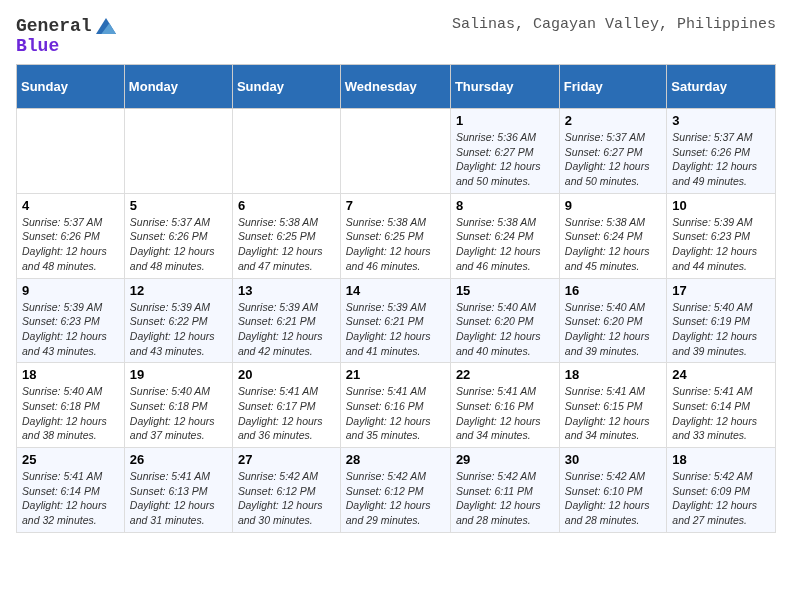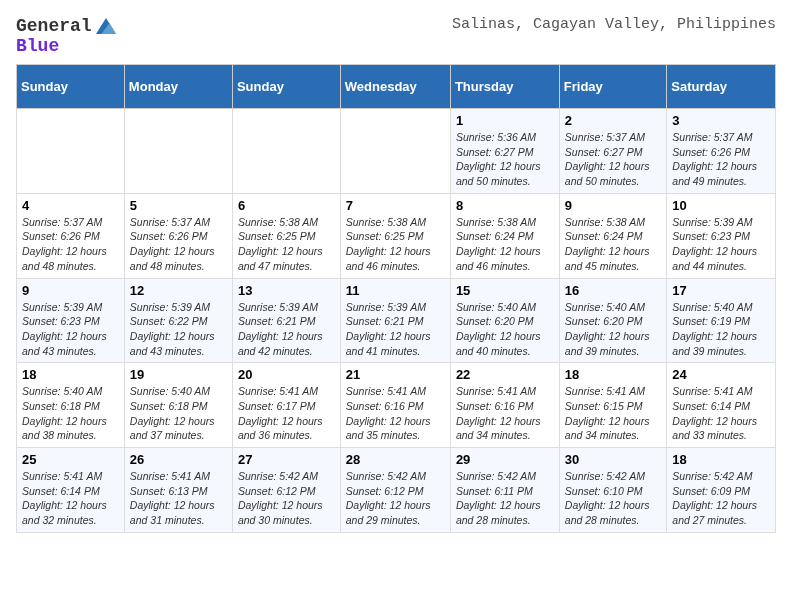--- a/index.html
+++ b/index.html
@@ -185,21 +185,21 @@
         </td>
         <td>
           <span class="day-num">12</span>
           <div class="day-info">Sunrise: 5:39 AM<br>Sunset: 6:22 PM<br>Daylight: 12 hours<br>and 43 minutes.</div>
         </td>
         <td>
           <span class="day-num">13</span>
           <div class="day-info">Sunrise: 5:39 AM<br>Sunset: 6:21 PM<br>Daylight: 12 hours<br>and 42 minutes.</div>
         </td>
         <td>
-          <span class="day-num">11</span>
+          <span class="day-num">14</span>
           <div class="day-info">Sunrise: 5:39 AM<br>Sunset: 6:21 PM<br>Daylight: 12 hours<br>and 41 minutes.</div>
         </td>
         <td>
           <span class="day-num">15</span>
           <div class="day-info">Sunrise: 5:40 AM<br>Sunset: 6:20 PM<br>Daylight: 12 hours<br>and 40 minutes.</div>
         </td>
         <td>
           <span class="day-num">16</span>
           <div class="day-info">Sunrise: 5:40 AM<br>Sunset: 6:20 PM<br>Daylight: 12 hours<br>and 39 minutes.</div>
         </td>

